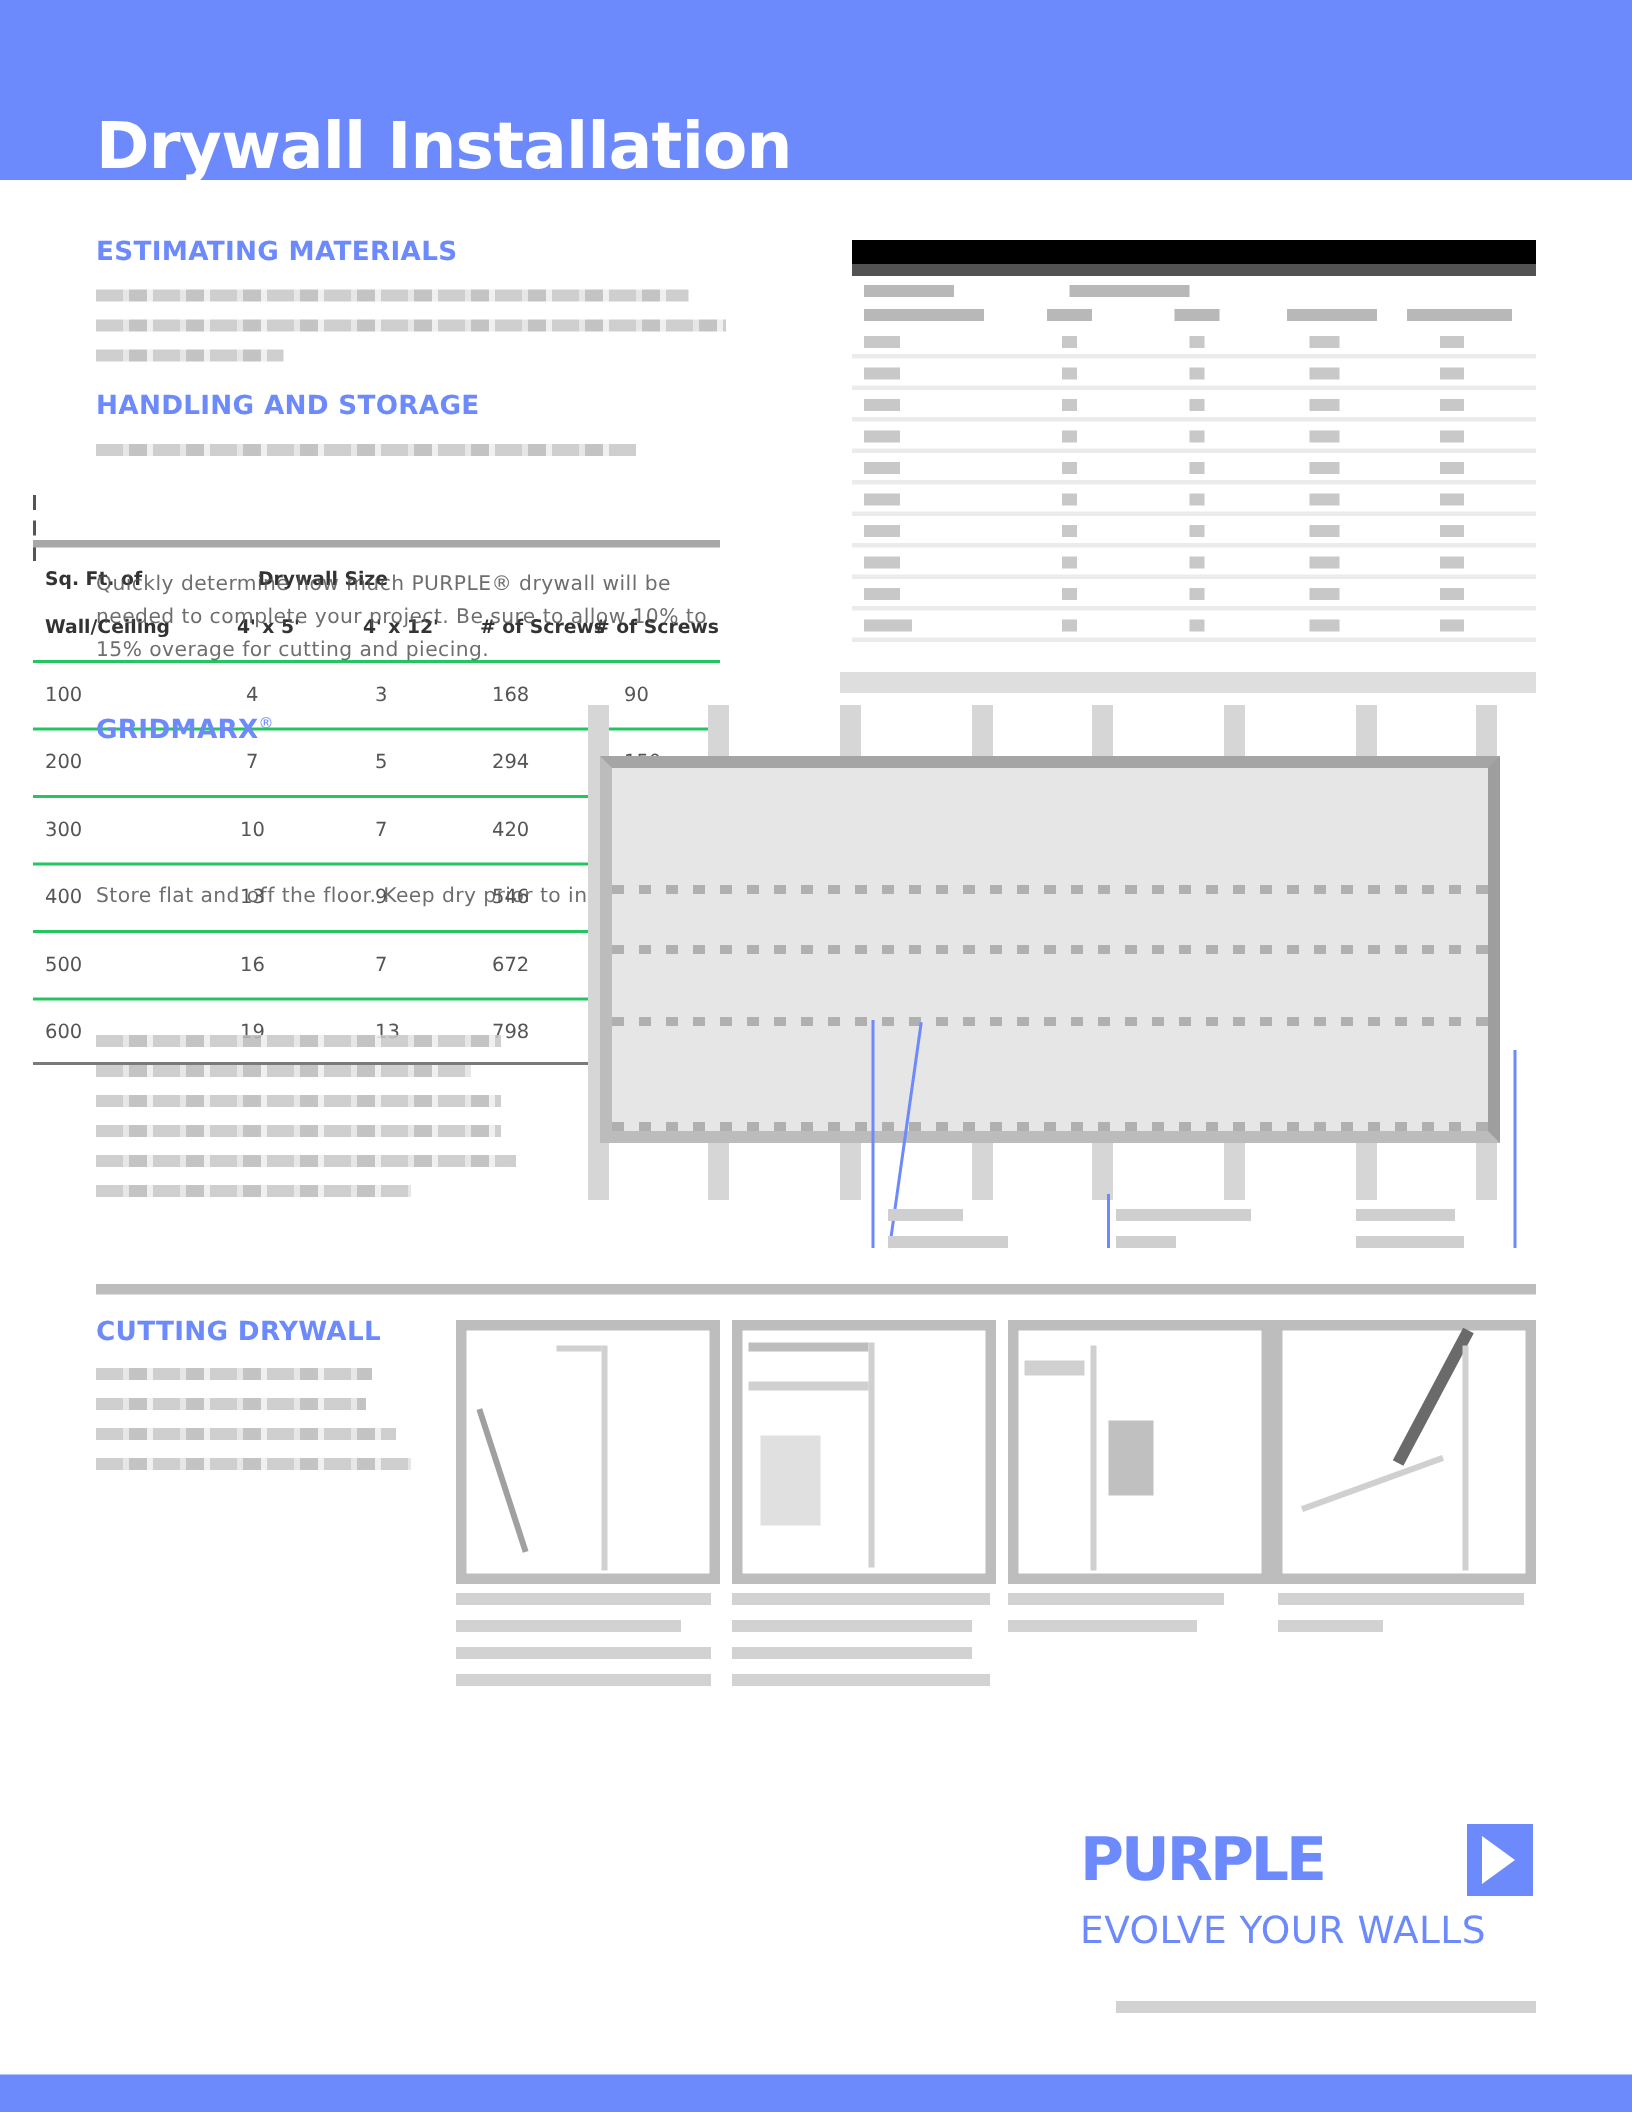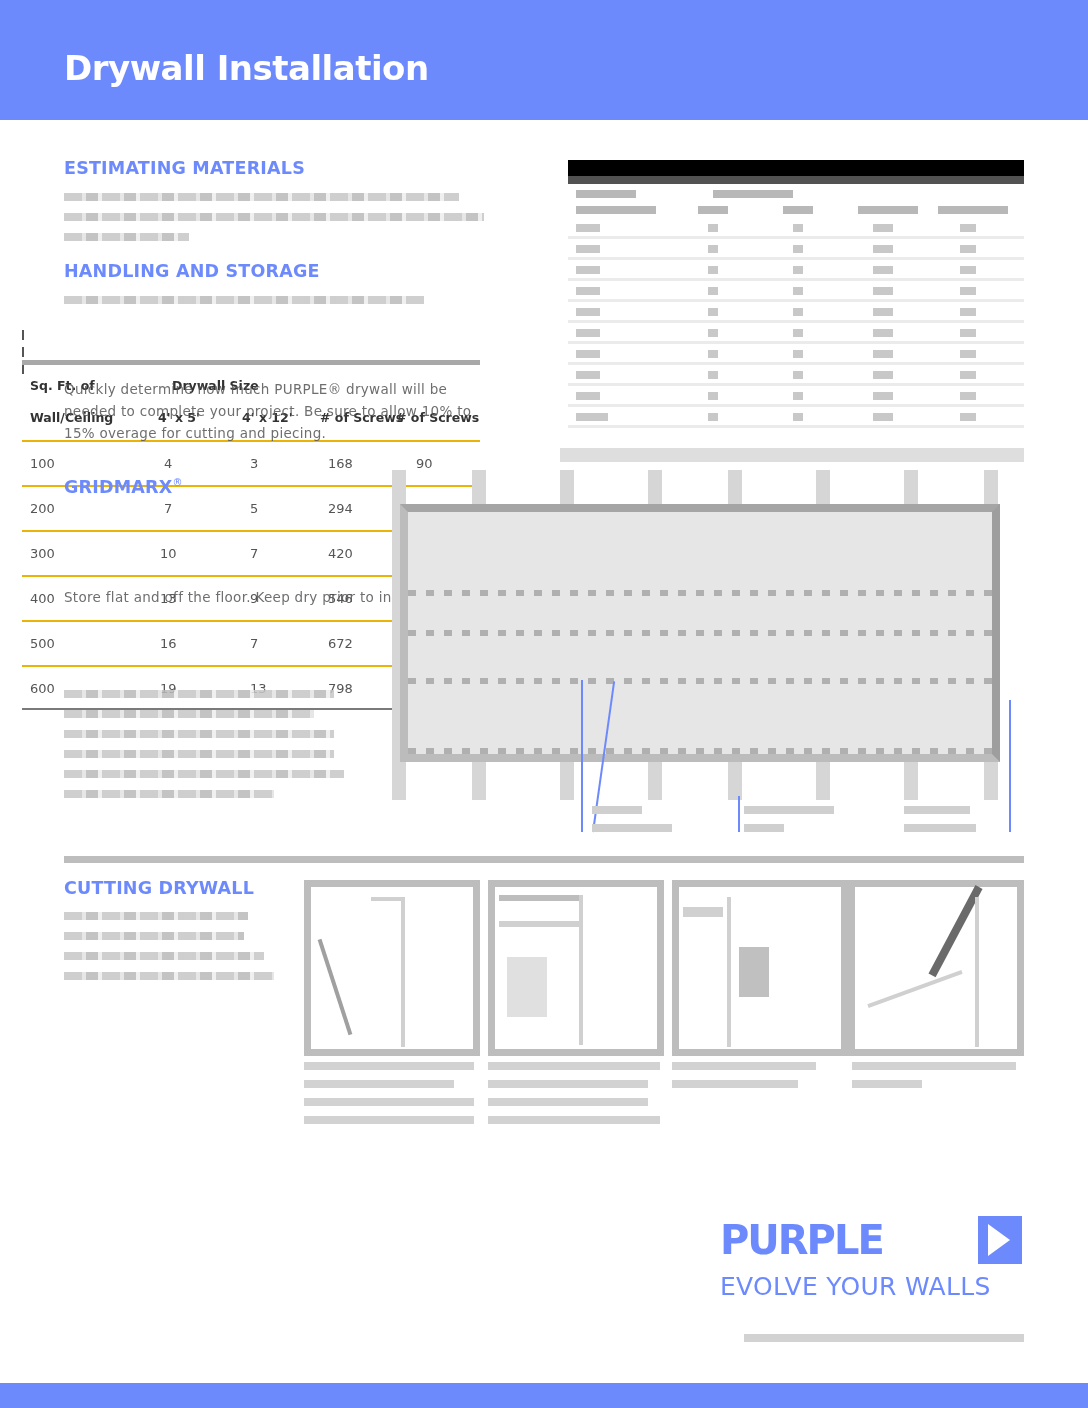--- a/index.html
+++ b/index.html
@@ -1,38 +1,38 @@
 <!DOCTYPE html>
 <html><head>
 <meta charset="utf-8">
 <style>
   * { box-sizing: border-box; margin: 0; padding: 0; }
   html, body { width: 1088px; height: 1408px; background: #ffffff; overflow: hidden; }
   body { position: relative; font-family: "Liberation Sans", sans-serif; color: #333; }
 
   .header-bar { position: absolute; left: 0; top: 0; width: 1088px; height: 120px; background: #6d8afd; }
-  .page-title { position: absolute; left: 64px; top: 48px; font-family: "DejaVu Sans", sans-serif; font-weight: bold; font-size: 34px; color: #ffffff; letter-spacing: -0.5px; text-align: right; }
+  .page-title { position: absolute; left: 64px; top: 73px; font-family: "DejaVu Sans", sans-serif; font-weight: bold; font-size: 43px; color: #ffffff; letter-spacing: -0.5px; text-align: right; }
   .footer-bar { position: absolute; left: 0; top: 1383px; width: 1088px; height: 25px; background: #6d8afd; }
 
   .sec-head { position: absolute; font-family: "DejaVu Sans", sans-serif; font-weight: bold; font-size: 17.5px; color: #6d8afd; letter-spacing: 0.2px; }
   .blur-lines { position: absolute; }
   .blur-lines span { display: block; height: 8px; margin-bottom: 12px; background: repeating-linear-gradient(90deg, #c6c6c6 0 18px, #e2e2e2 18px 22px, #b9b9b9 22px 34px, #ededed 34px 38px); opacity: 0.85; }
 
   
   .ghost-text { position: absolute; font-family: "DejaVu Sans", sans-serif; font-size: 13.5px; color: #555; letter-spacing: 0.3px; line-height: 22px; opacity: 0.85; }
 
   
   .tbl-wrap { position: absolute; left: 22px; top: 330px; width: 458px; }
   .tbl-ticks { position: absolute; left: 0; top: 0; }
   .tbl-ticks i { display: block; width: 2px; height: 10px; background: #555; margin-bottom: 7px; }
   .tbl-topline { position: absolute; left: 0; top: 30px; width: 458px; height: 5px; background: #a8a8a8; }
   .tbl-head { position: absolute; top: 48px; left: 8px; width: 450px; font-family: "DejaVu Sans", sans-serif; font-weight: bold; font-size: 12.5px; color: #333; }
   .tbl-head .h { position: absolute; white-space: nowrap; }
   .tbl-rows { position: absolute; left: 0; top: 110px; width: 458px; }
-  .tbl-row { position: relative; height: 45px; border-top: 2px solid #eab308; }
+  .tbl-row { position: relative; height: 45px; border-top: 2px solid #22c55e; }
   .tbl-row:last-child { border-bottom: 2px solid #7a7a7a; }
   .tbl-row .c { position: absolute; top: 14px; font-family: "DejaVu Sans", sans-serif; font-size: 13px; color: #555; }
 
   
   .rt { position: absolute; left: 568px; top: 160px; width: 456px; }
   .rt-black { height: 16px; background: #000; }
   .rt-dark { height: 8px; background: #525252; }
   .rt-headline { height: 34px; position: relative; }
   .rt-headline b { position: absolute; height: 8px; background: #b8b8b8; }
   .rt-row { height: 21px; position: relative; border-bottom: 3px solid #ebebeb; }

